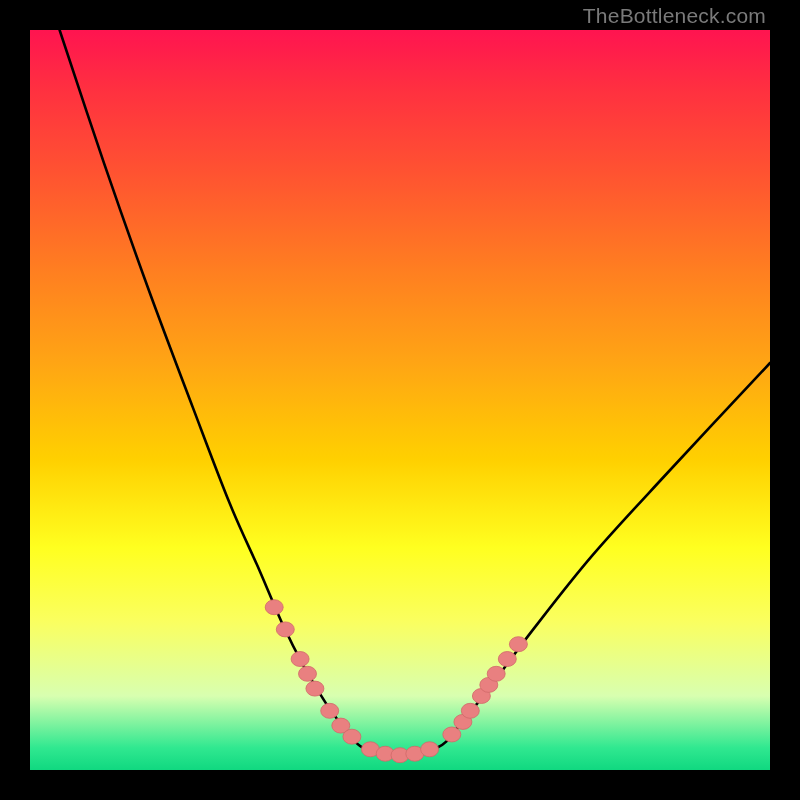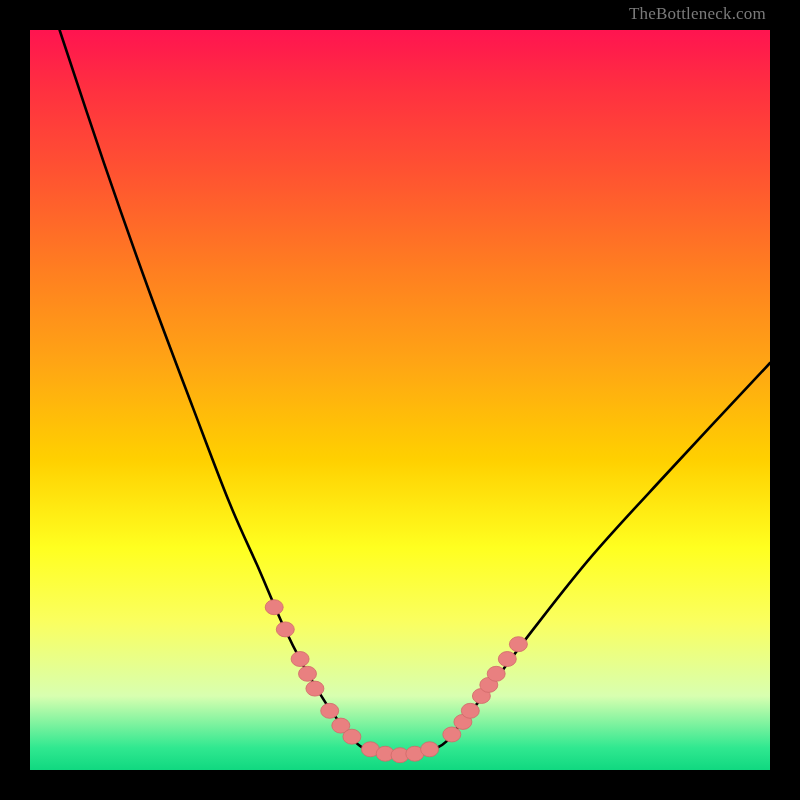--- a/index.html
+++ b/index.html
@@ -38,24 +38,23 @@
       #d8ffb0 90%,
       #30e890 97%,
       #10d880 100%
     );
   }
   .watermark {
     position: absolute;
     top: 4px;
     right: 34px;
     color: #7a7a7a;
-    font-size: 17px;
+    font-size: 21px;
     font-weight: 500;
     letter-spacing: 0.2px;
-    font-family: Liberation Serif, serif;
   }
   svg.curve {
     position: absolute;
     left: 0;
     top: 0;
     width: 740px;
     height: 740px;
   }
   .curve path.main {
     fill: none;

